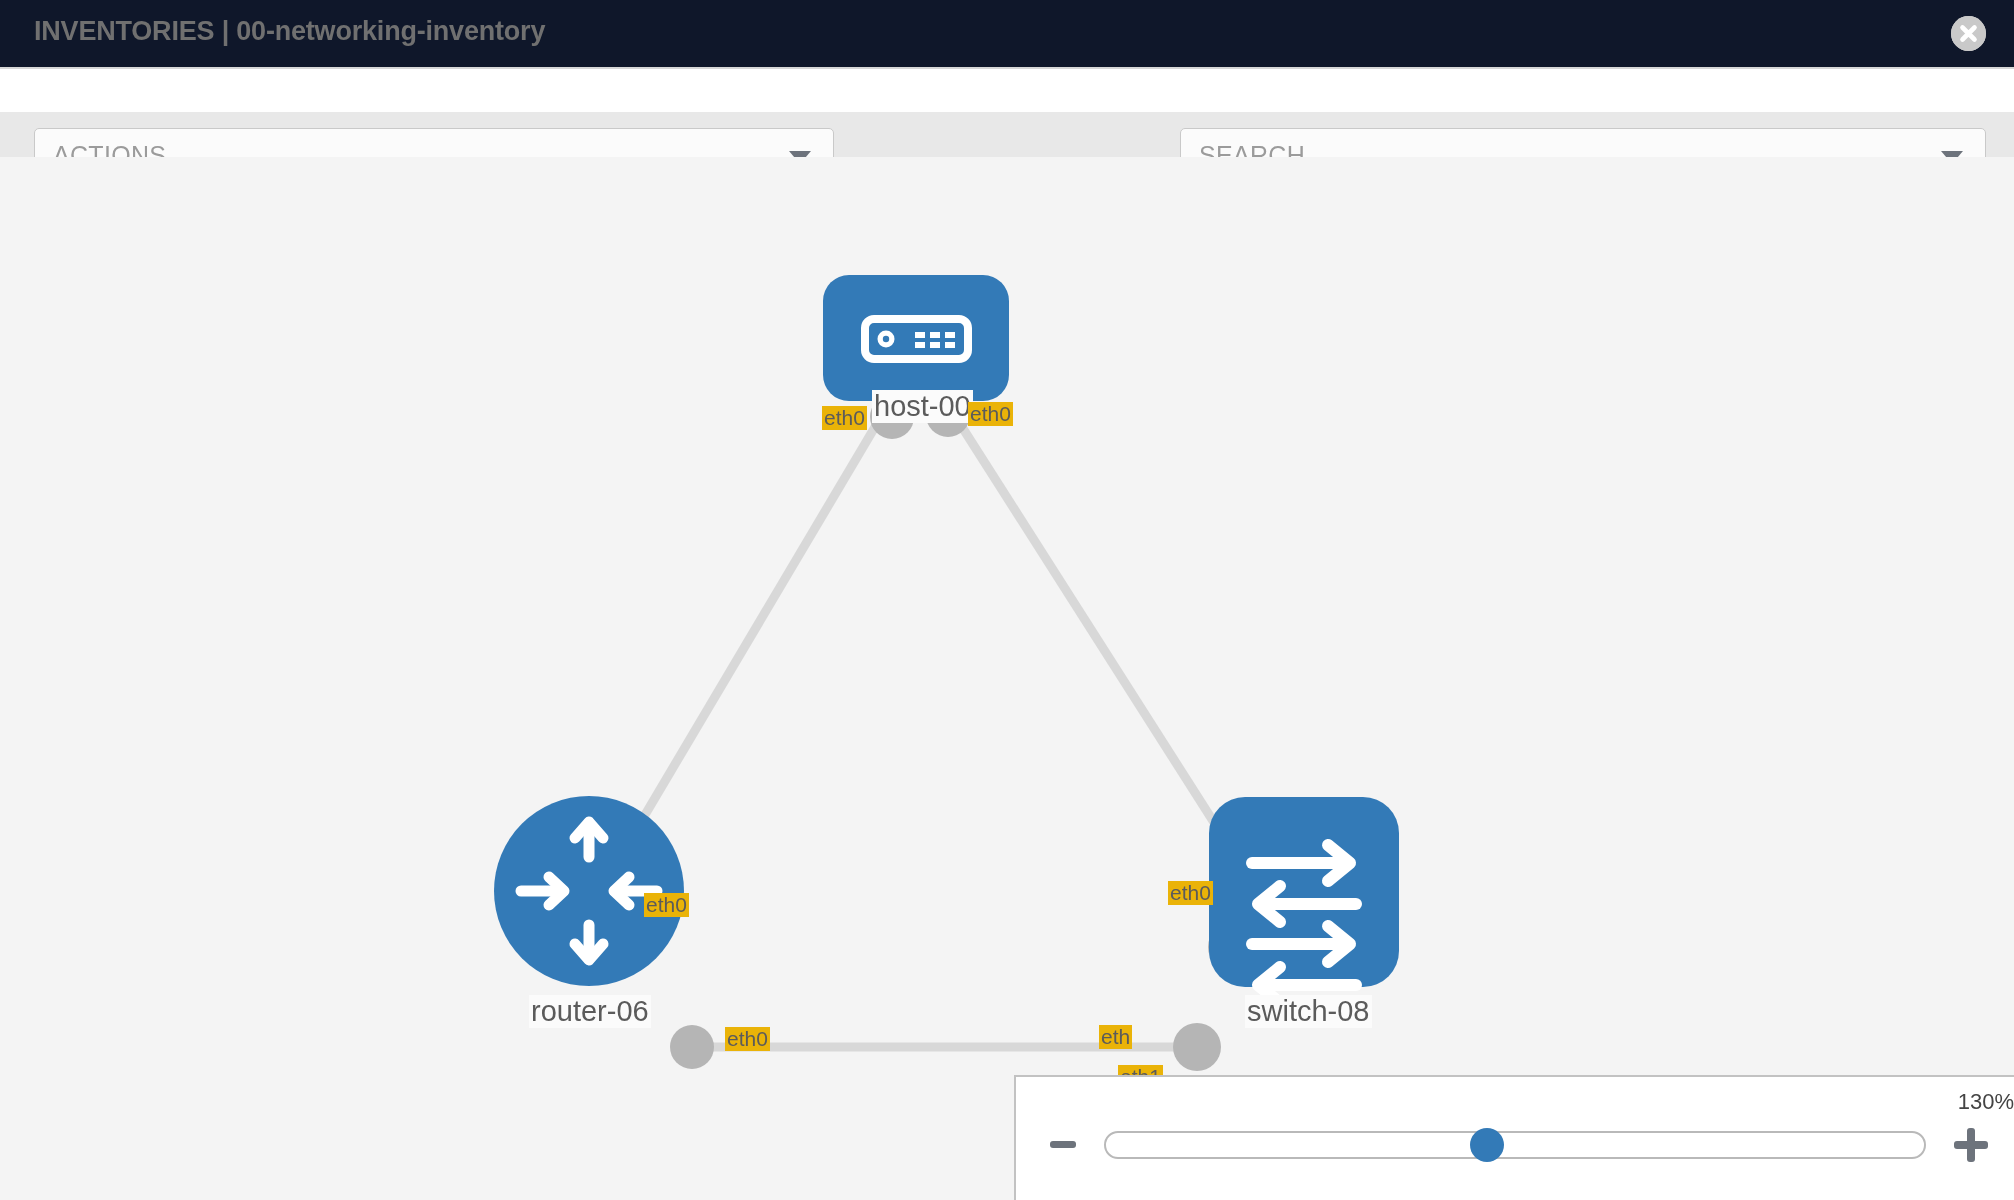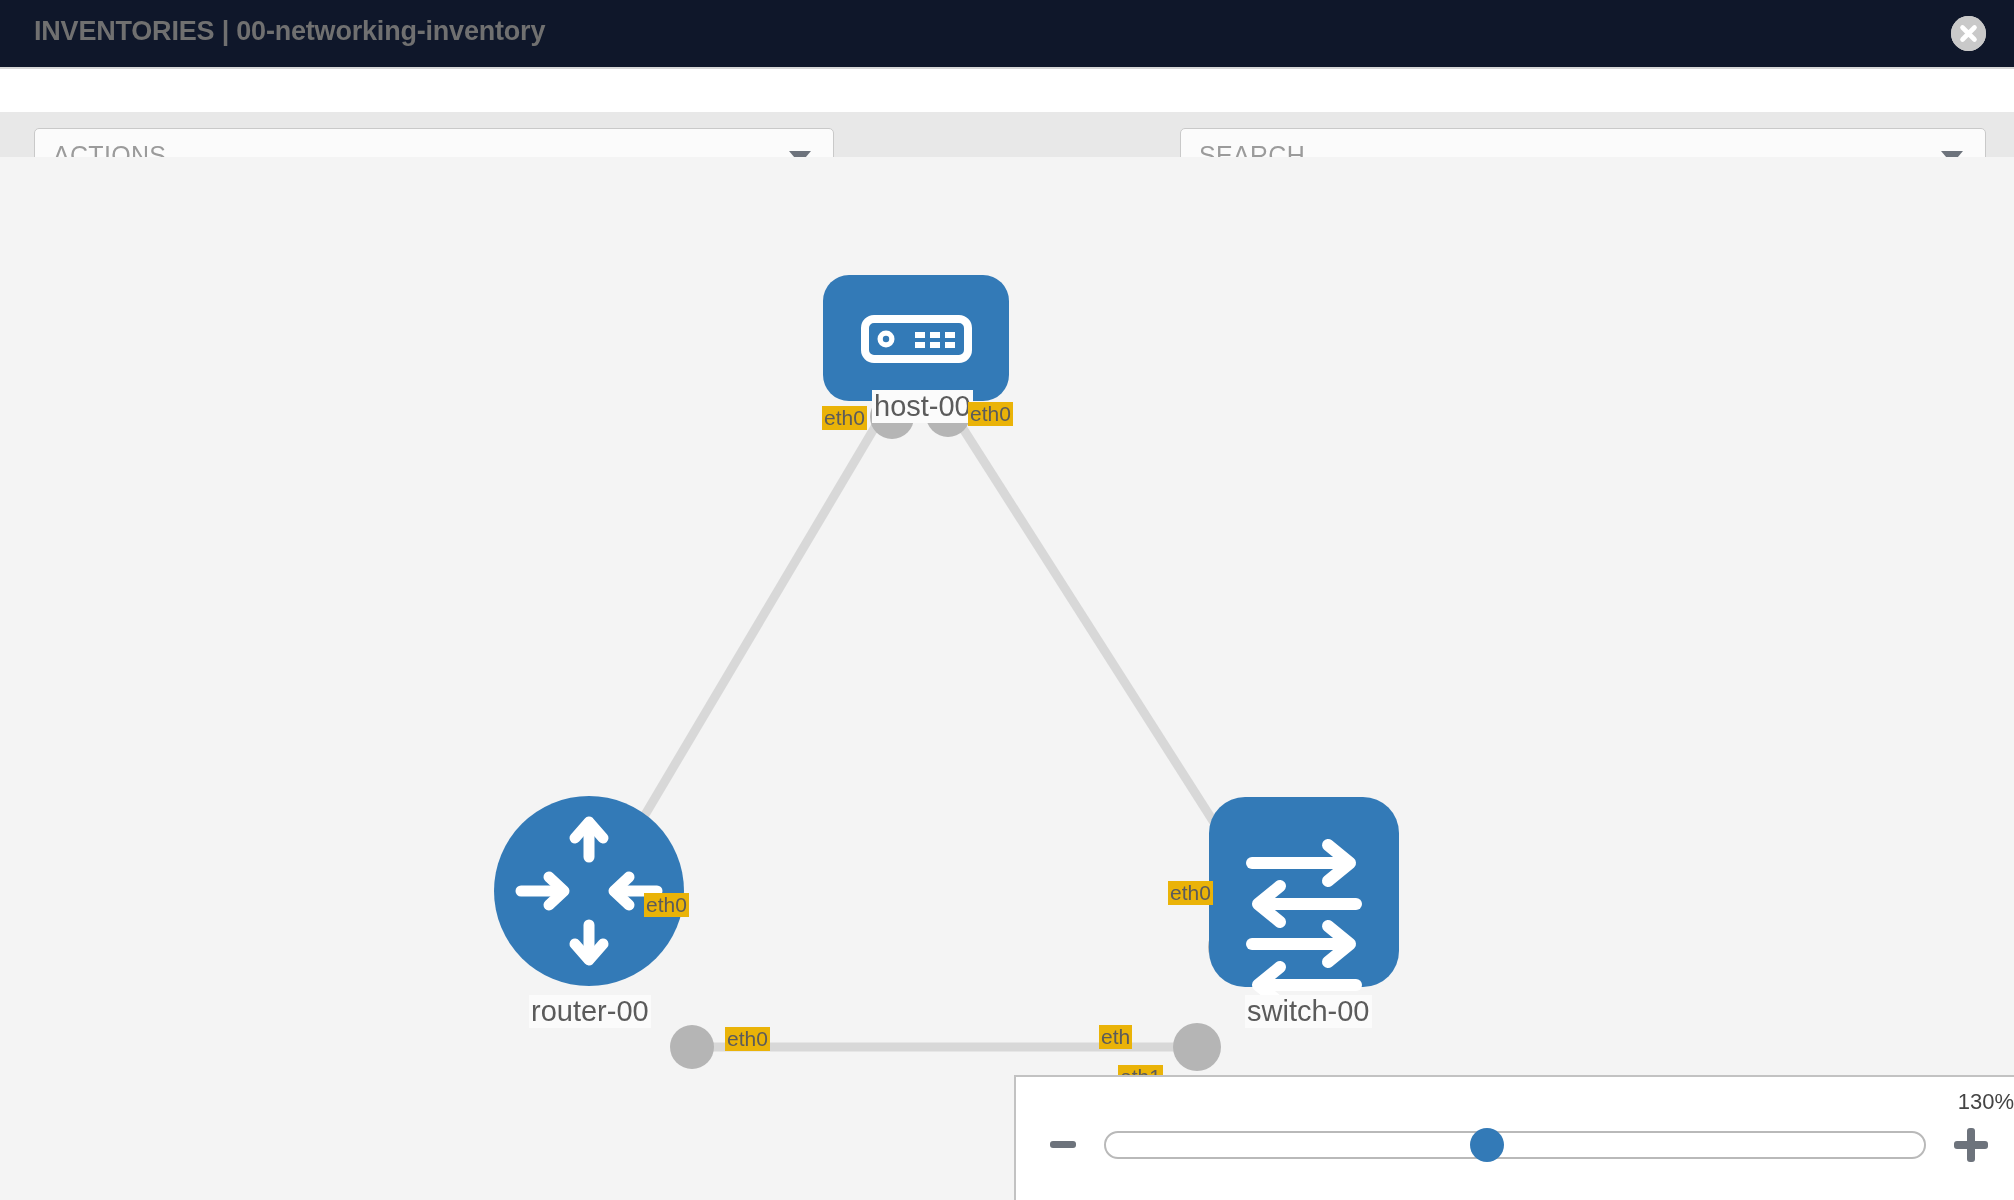--- a/index.html
+++ b/index.html
@@ -335,23 +335,23 @@
         <path d="M1328 769 L1350 787 L1328 805"></path>
 
         <path d="M1356 692 L1260 692" transform="translate(0,136)"></path>
         <path d="M1280 674 L1258 692 L1280 710" transform="translate(0,136)"></path>
       </g>
     </g>
   </svg>
 
   <div class="node-label" style="left:872px; top:233px;text-align:center;">host-00</div>
 
-  <div class="node-label" style="left:529px; top:838px;">router-00</div>
-
-  <div class="node-label" style="left:1245px; top:838px;">switch-00</div>
+  <div class="node-label" style="left:529px; top:838px;">router-06</div>
+
+  <div class="node-label" style="left:1245px; top:838px;">switch-08</div>
 
   <div class="iface-label" style="left:822px; top:249px;">eth0</div>
 
   <div class="iface-label" style="left:968px; top:245px;">eth0</div>
 
   <div class="iface-label" style="left:644px; top:736px;">eth0</div>
 
   <div class="iface-label" style="left:1168px; top:724px;">eth0</div>
 
   <div class="iface-label" style="left:725px; top:870px;">eth0</div>

